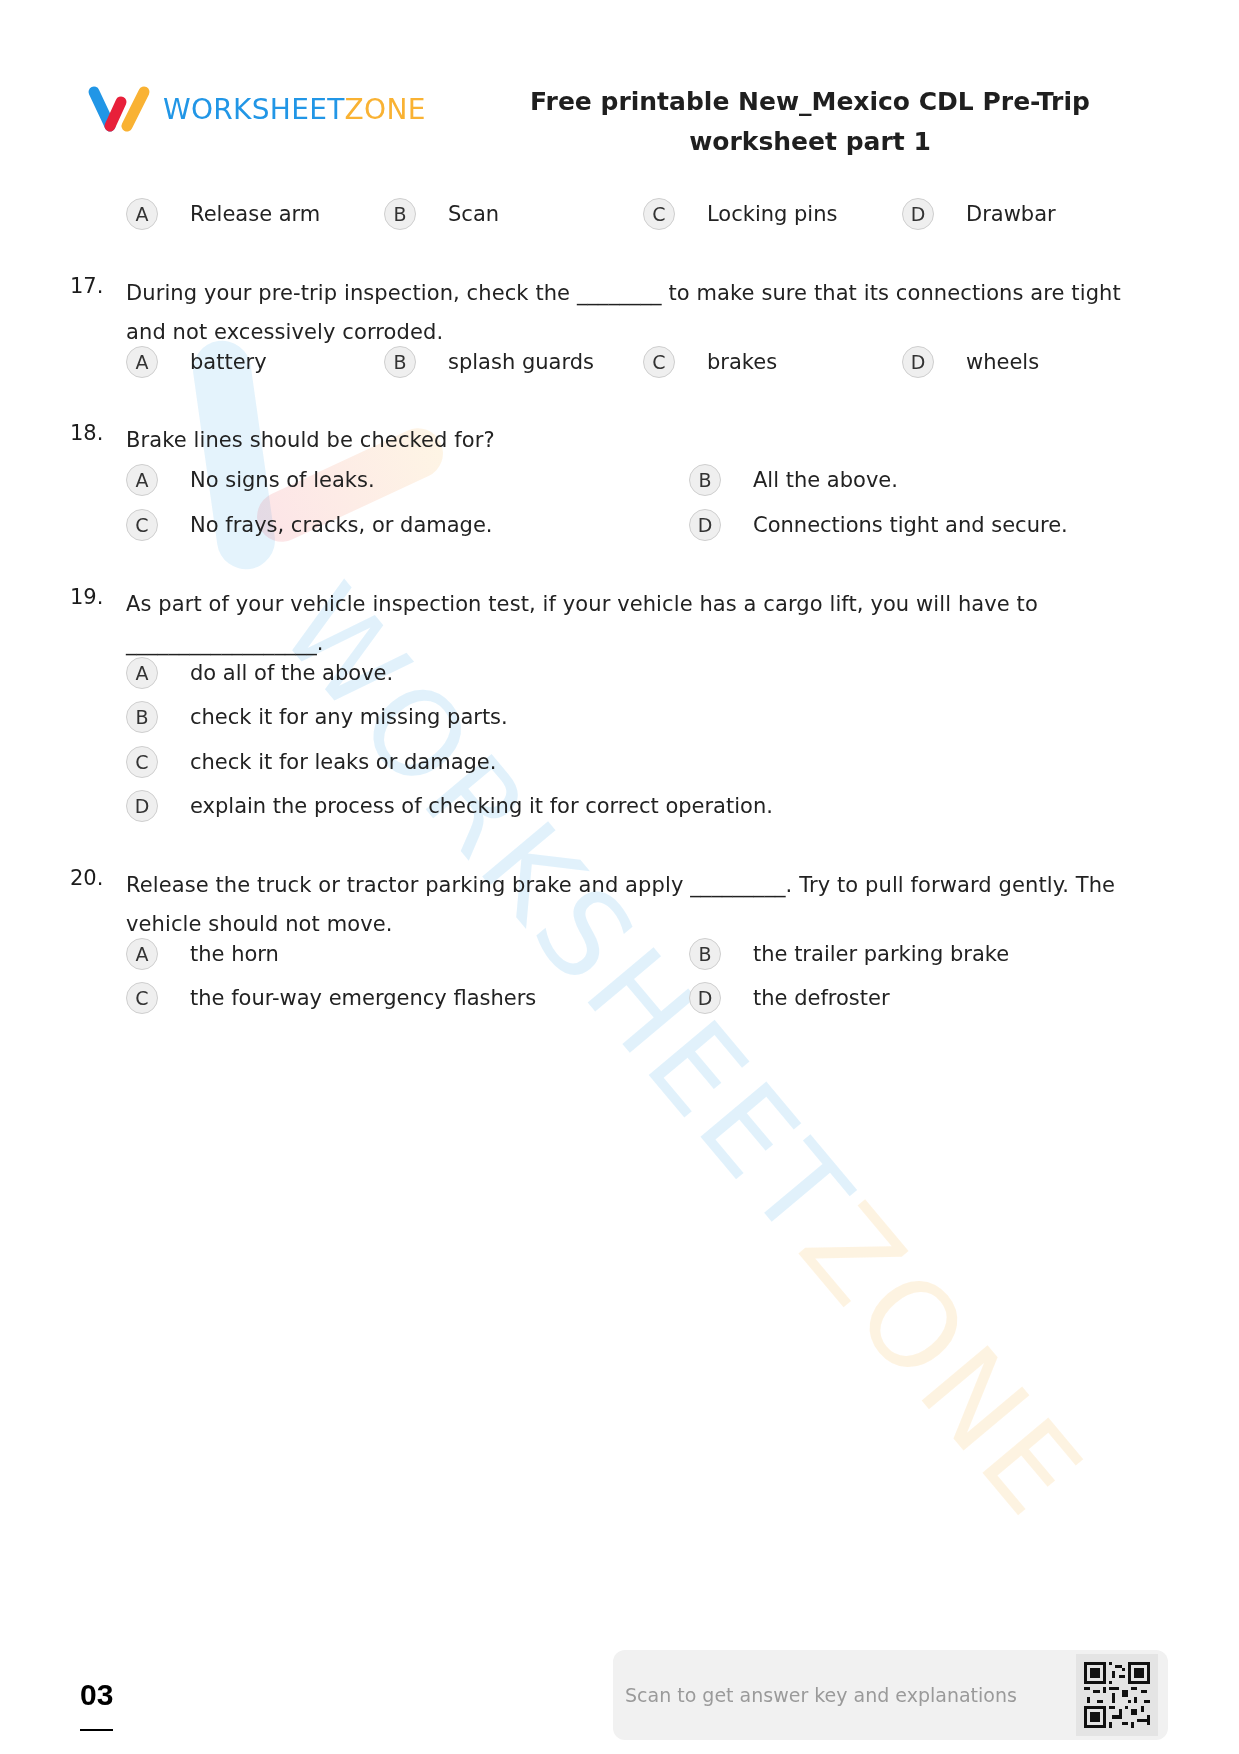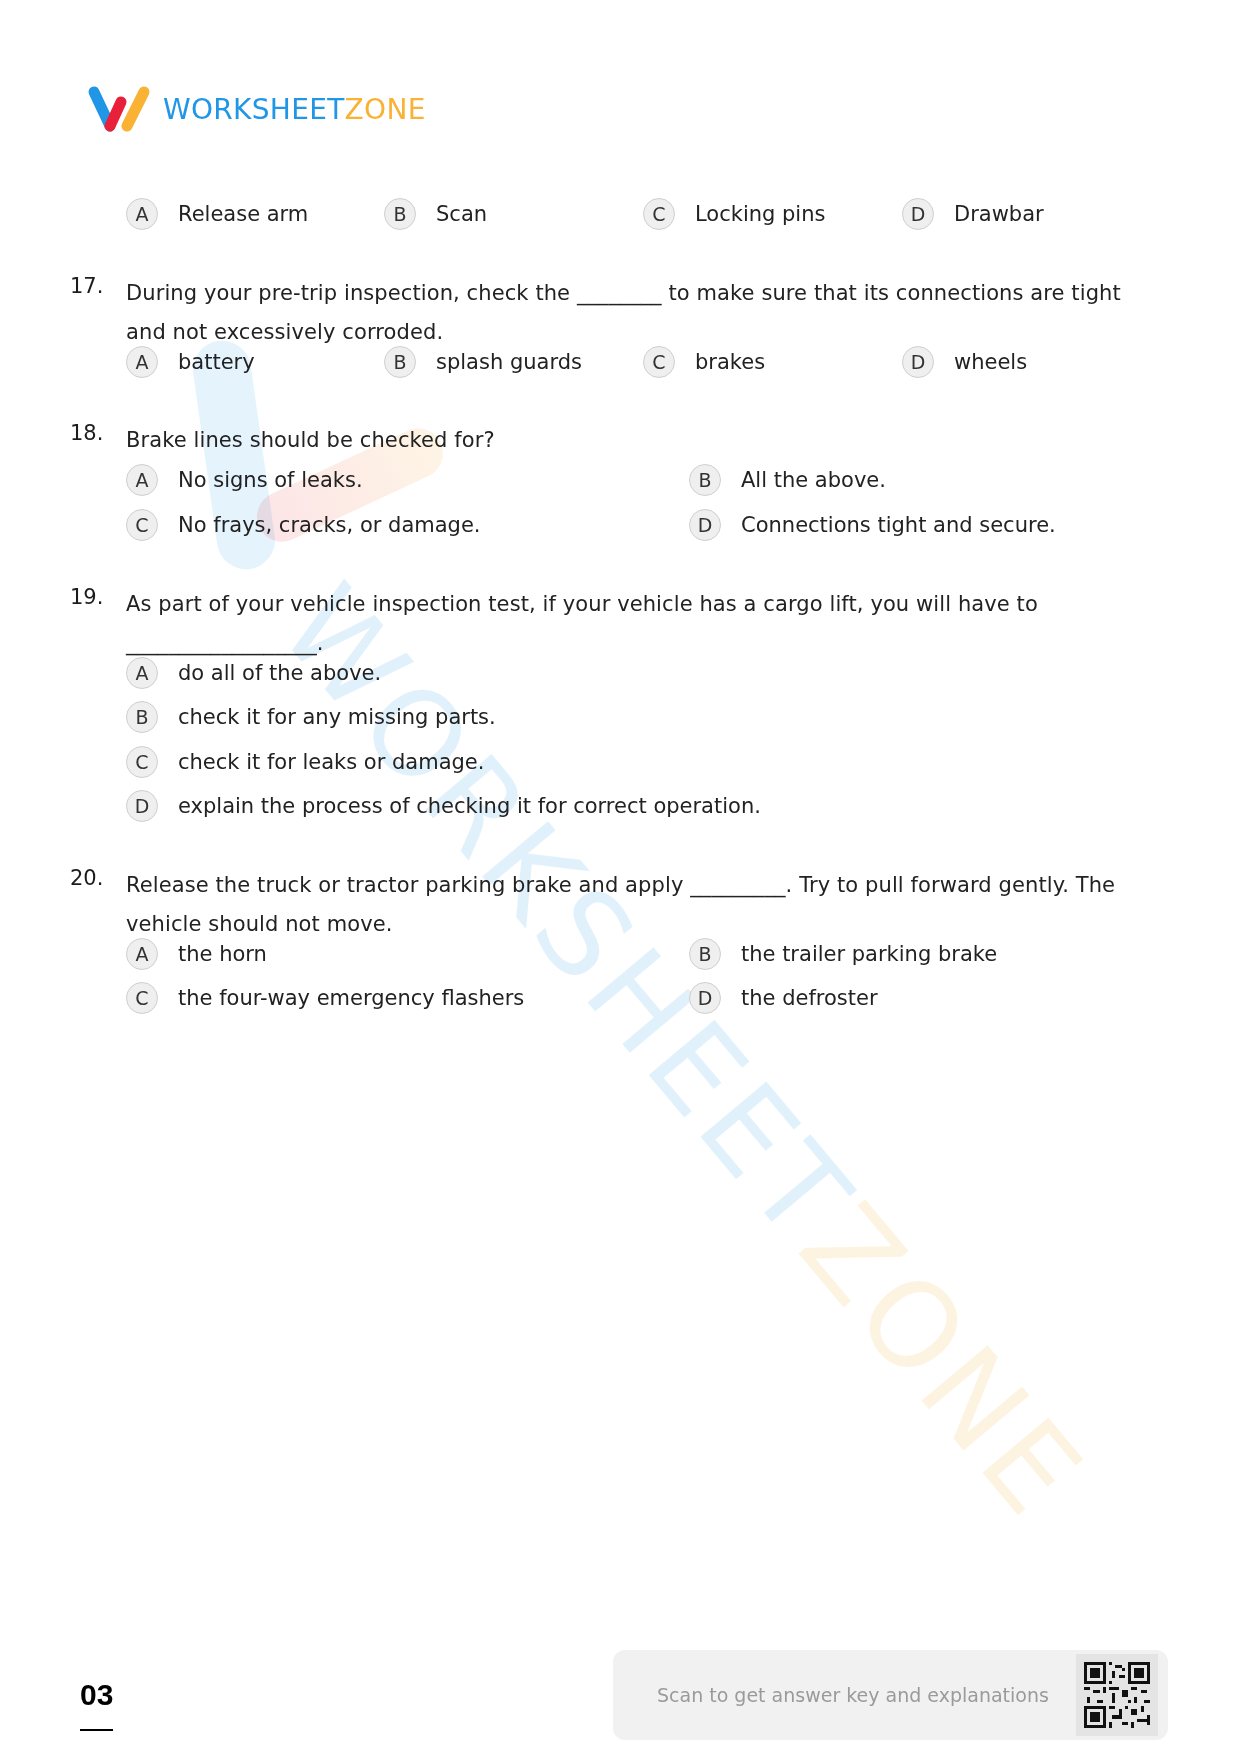--- a/index.html
+++ b/index.html
@@ -31,28 +31,28 @@
 
   
   .q { position: absolute; left: 70px; width: 1080px; z-index: 1; }
   .q-num { position: absolute; left: 0; top: 0; font-weight: normal; font-size: 21px; color: #1c1c1c; font-family: "DejaVu Sans", sans-serif; }
   .q-text { position: absolute; left: 56px; top: 0; width: 1025px; font-size: 21px; line-height: 39px; color: #222;
             font-family: "DejaVu Sans", sans-serif; letter-spacing: 0.1px; }
   .opt { position: absolute; display: flex; align-items: center; z-index: 1; }
   .badge { width: 32px; height: 32px; border-radius: 50%; background: #efefef; border: 1px solid #cfcfcf;
            display: flex; align-items: center; justify-content: center; font-size: 19px; color: #333;
            font-family: "DejaVu Sans", sans-serif; box-sizing: border-box; }
-  .opt-label { margin-left: 20px; font-size: 21px; color: #222; font-family: "DejaVu Sans", sans-serif; white-space: nowrap; }
+  .opt-label { margin-left: 32px; font-size: 21px; color: #222; font-family: "DejaVu Sans", sans-serif; white-space: nowrap; }
 
   
   .page-num { position: absolute; left: 80px; top: 1680px; font-size: 30px; font-weight: bold; color: #000;
               font-family: "Liberation Sans", sans-serif; border-bottom: 2px solid #000; line-height: 30px; padding-bottom: 19px; }
   .scan-box { position: absolute; left: 613px; top: 1650px; width: 555px; height: 90px; background: #f1f1f1;
               border-radius: 12px; display: flex; align-items: center; }
-  .scan-text { margin-left: 44px; font-size: 19px; color: #9a9a9a; font-family: "DejaVu Sans", sans-serif; }
+  .scan-text { margin-left: 12px; font-size: 19px; color: #9a9a9a; font-family: "DejaVu Sans", sans-serif; }
   .qr { position: absolute; right: 10px; top: 4px; width: 82px; height: 82px; background: #e4e4e4;
         display: flex; align-items: center; justify-content: center; }
   .qr svg { width: 66px; height: 66px; }
 </style>
 </head>
 <body>
 
 <div class="page">
 
   <div class="wm" style="left:0;top:0;width:1239px;height:1754px;">
@@ -63,20 +63,24 @@
 
   <div class="logo">
     <svg viewBox="0 0 68 50">
       <line x1="9" y1="8" x2="25" y2="42" stroke="#2196e6" stroke-width="11" stroke-linecap="round"></line>
       <line x1="25" y1="42" x2="36" y2="18" stroke="#e8203a" stroke-width="11" stroke-linecap="round"></line>
       <line x1="42" y1="42" x2="59" y2="8" stroke="#f9b233" stroke-width="11" stroke-linecap="round"></line>
     </svg>
     <div class="logo-text"><span class="a">WORKSHEET</span><span class="b">ZONE</span></div>
   </div>
 
+  <div class="title">
+    <div>Free printable New_Mexico CDL Pre-Trip</div>
+    <div>worksheet part 1</div>
+  </div>
 
   <div>
     <div class="opt" style="left:126px;top:198px;">
       <span class="badge">A</span>
       <span class="opt-label">Release arm</span>
     </div>
     <div class="opt" style="left:384px;top:198px;">
       <span class="badge">B</span>
       <span class="opt-label">Scan</span>
     </div>

